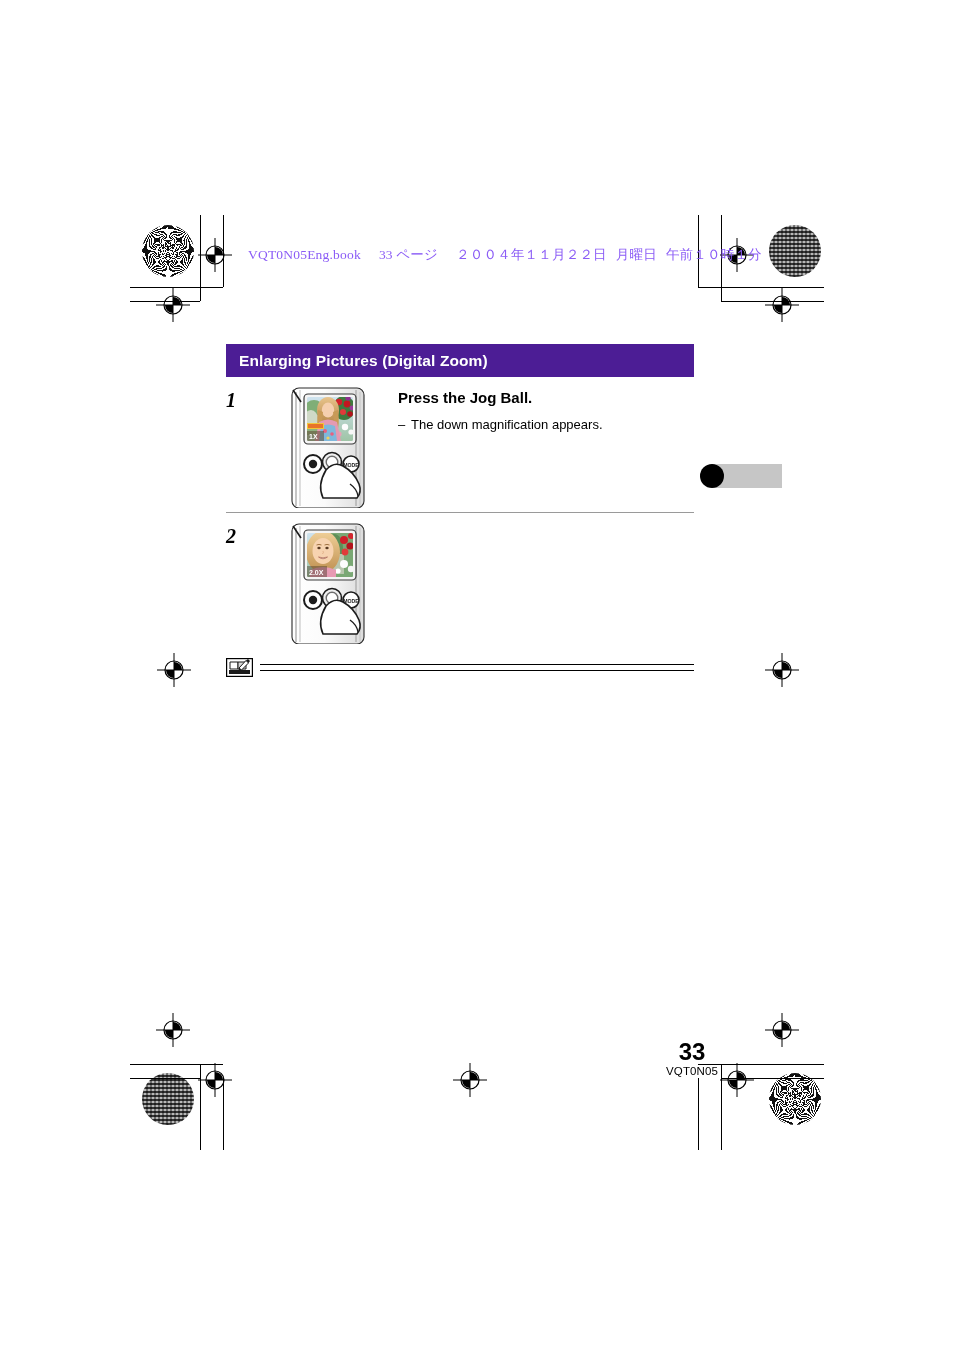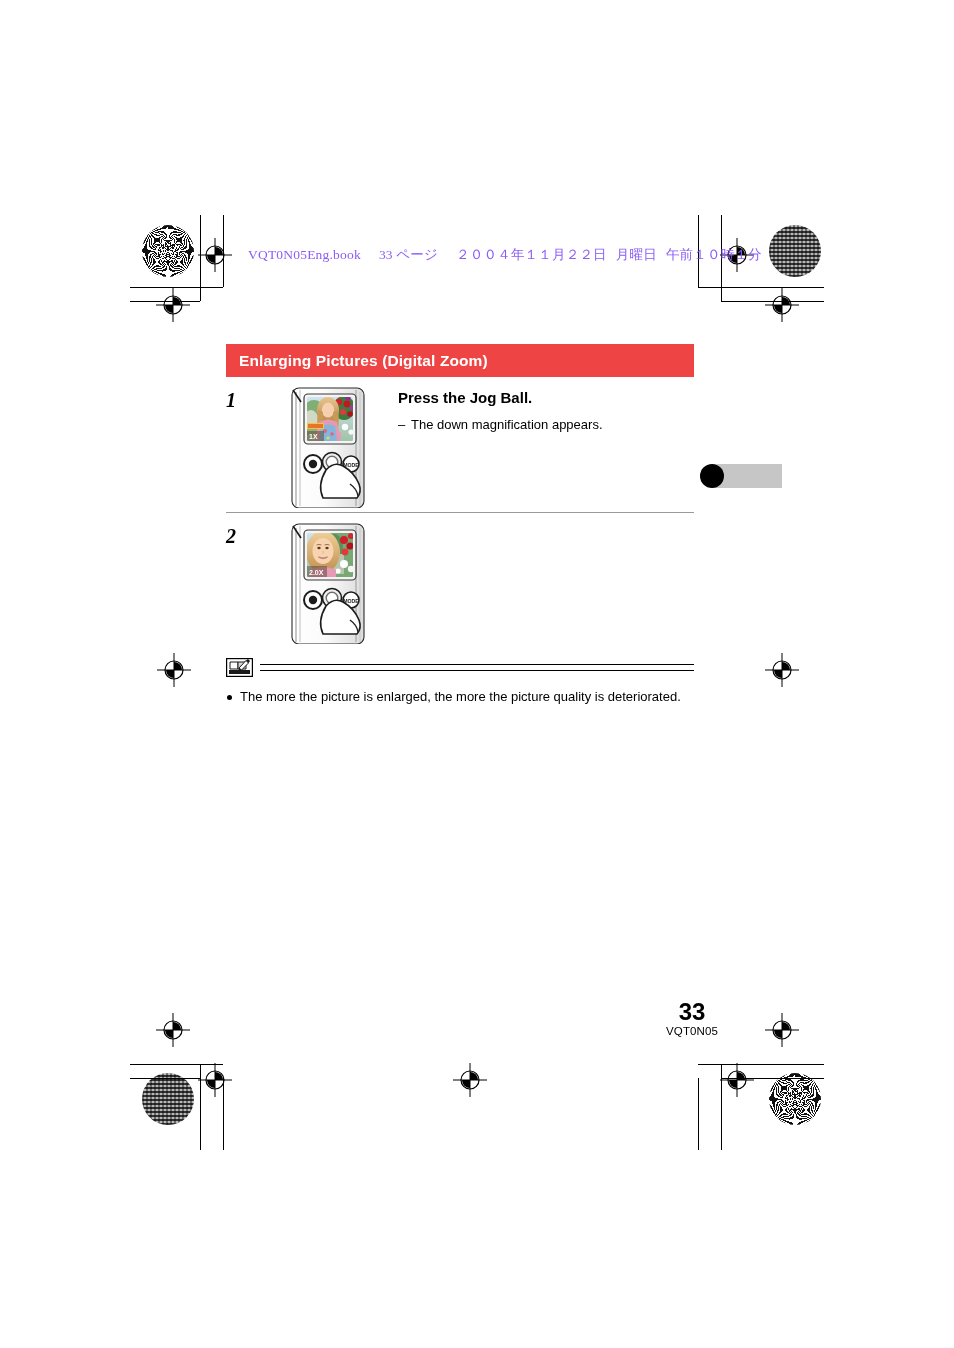--- a/index.html
+++ b/index.html
@@ -62,21 +62,21 @@
 
   
   .content {
     position: absolute;
     left: 226px;
     top: 344px;
     width: 468px;
   }
 
   .section-title-bar {
-    background: #ef4444;
+    background: #4c1d95;
     color: #ffffff;
     font-size: 15.5px;
     font-weight: bold;
     letter-spacing: 0.1px;
     padding: 7px 4px 7px 13px;
     height: 19px;
     line-height: 19px;
     box-sizing: content-box;
   }
 
@@ -212,21 +212,21 @@
     left: 0; top: 0;
     width: 24px; height: 24px;
     border-radius: 50%;
     background: #000;
   }
 
   
   .footer {
     position: absolute;
     left: 612px;
-    top: 1000px;
+    top: 1040px;
     width: 160px;
     text-align: center;
   }
   .footer .pageno {
     font-size: 24px;
     font-weight: bold;
     line-height: 1;
   }
   .footer .docid {
     font-size: 11.5px;
@@ -597,21 +597,20 @@
           <path d="M4 11 L4 4 L12 4 L12 11 Z" fill="#ffffff" stroke="#1a1a1a" stroke-width="1"></path>
           <path d="M12 11 L12 4 L20 4 L20 11 Z" fill="#d8d8d8" stroke="#1a1a1a" stroke-width="1"></path>
           <path d="M13 10 L20 2.5 L22.5 5 L15.5 12 Z" fill="#ffffff" stroke="#1a1a1a" stroke-width="1"></path>
           <path d="M20 2.5 L22 1 L24 3 L22.5 5 Z" fill="#1a1a1a"></path>
           <path d="M13 10 L15.5 12 L12.6 12.6 Z" fill="#1a1a1a"></path>
         </svg>
       </div>
       <div class="notes-rule"></div>
     </div>
     <ul class="note-list">
-      <li>The more the picture is enlarged, the more the picture quality is deteriorated.</li>
     </ul>
   </div>
 
 </div>
 
 <div class="thumb-index">
   <div class="bar"></div>
   <div class="dot"></div>
 </div>
 

